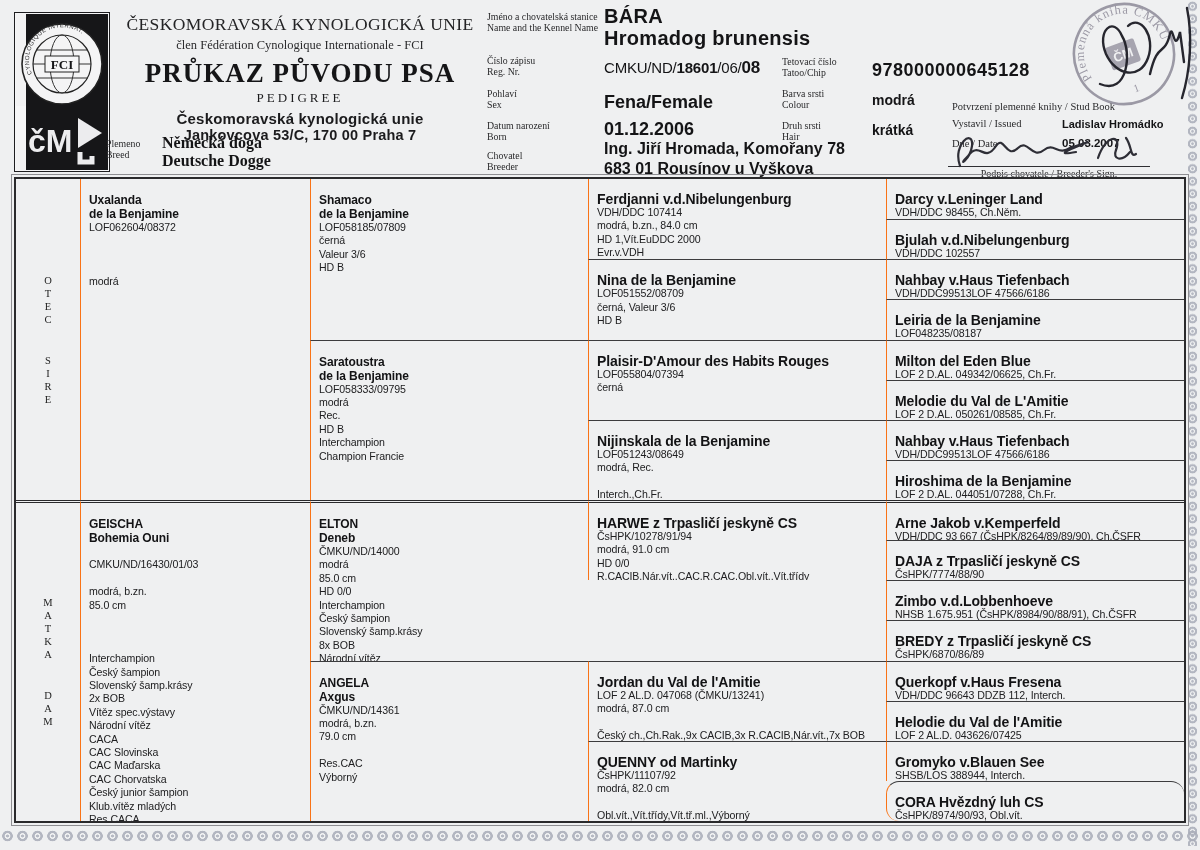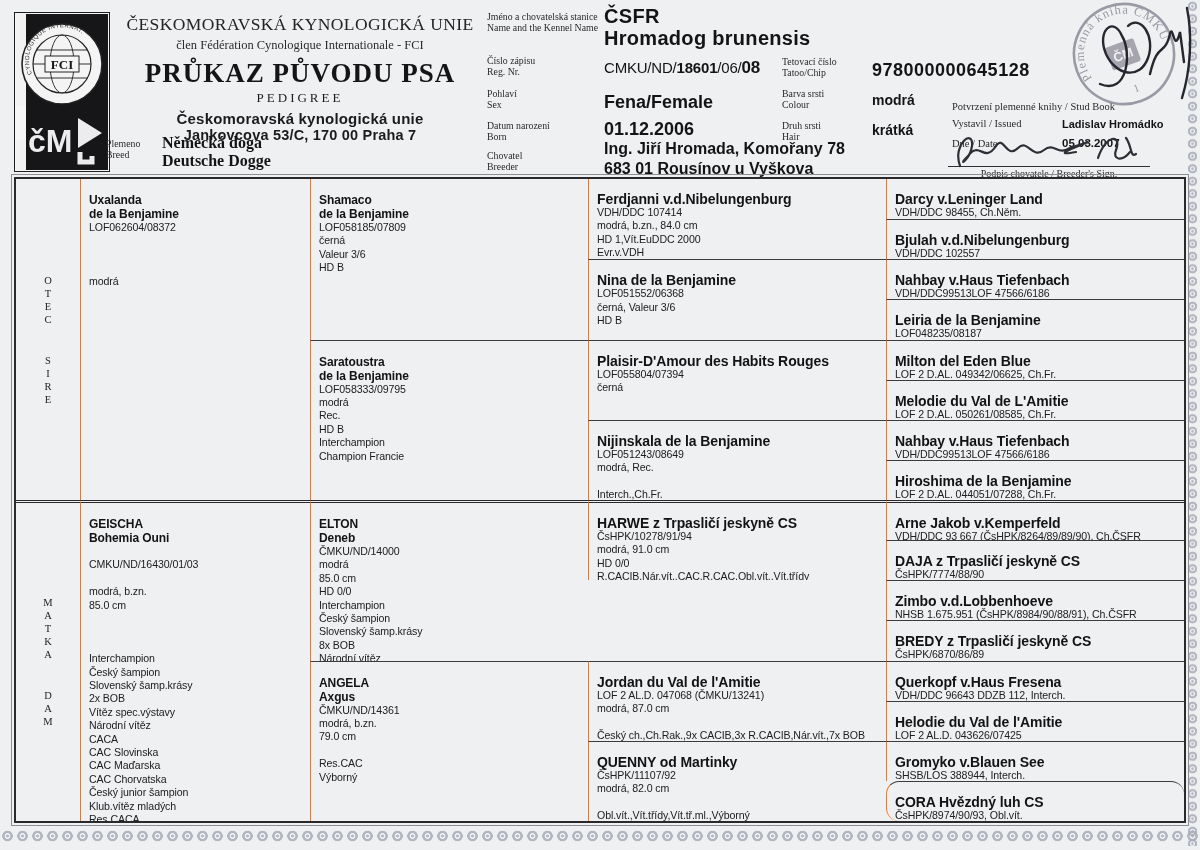--- a/index.html
+++ b/index.html
@@ -129,21 +129,21 @@
     </div>
   <div class="flabel" style="left:782px;top:89px">
     <div>Barva srsti</div>
       <div>Colour</div>
     </div>
   <div class="flabel" style="left:782px;top:121px">
     <div>Druh srsti</div>
       <div>Hair</div>
     </div>
 
-  <div class="value v-dogname" style="left:604px;top:5px">ČSFR</div>
+  <div class="value v-dogname" style="left:604px;top:5px">BÁRA</div>
   <div class="value v-dogname" style="left:604px;top:27px">Hromadog brunensis</div>
   <div class="value reg" style="left:604px;top:58px"><span>CMKU/ND/</span><span class="b">18601</span><span>/06/</span><span class="bb">08</span></div>
   <div class="value v15" style="left:604px;top:92px">Fena/Female</div>
   <div class="value v15" style="left:604px;top:119px">01.12.2006</div>
   <div class="value v16" style="left:604px;top:140px">Ing. Jiří Hromada, Komořany 78</div>
   <div class="value v16" style="left:604px;top:160px">683 01 Rousínov u Vyškova</div>
   <div class="value v15" style="left:872px;top:60px;letter-spacing:.5px">978000000645128</div>
   <div class="value v14" style="left:872px;top:92px">modrá</div>
   <div class="value v14" style="left:872px;top:122px">krátká</div>
 
@@ -297,21 +297,21 @@
           </div>
           <div class="pline">VDH/DDC 107414</div>
           <div class="pline">modrá, b.zn., 84.0 cm</div>
           <div class="pline">HD 1,Vít.EuDDC 2000</div>
           <div class="pline">Evr.v.VDH</div>
         </div>
         <div class="pcell gen3" style="grid-area: 3 / 4 / span 2;">
           <div class="pname">
             <div>Nina de la Benjamine</div>
           </div>
-          <div class="pline">LOF051552/06368</div>
+          <div class="pline">LOF051552/08709</div>
           <div class="pline">černá, Valeur 3/6</div>
           <div class="pline">HD B</div>
         </div>
         <div class="pcell gen3" style="grid-area: 5 / 4 / span 2;">
           <div class="pname">
             <div>Plaisir-D'Amour des Habits Rouges</div>
           </div>
           <div class="pline">LOF055804/07394</div>
           <div class="pline">černá</div>
         </div>

